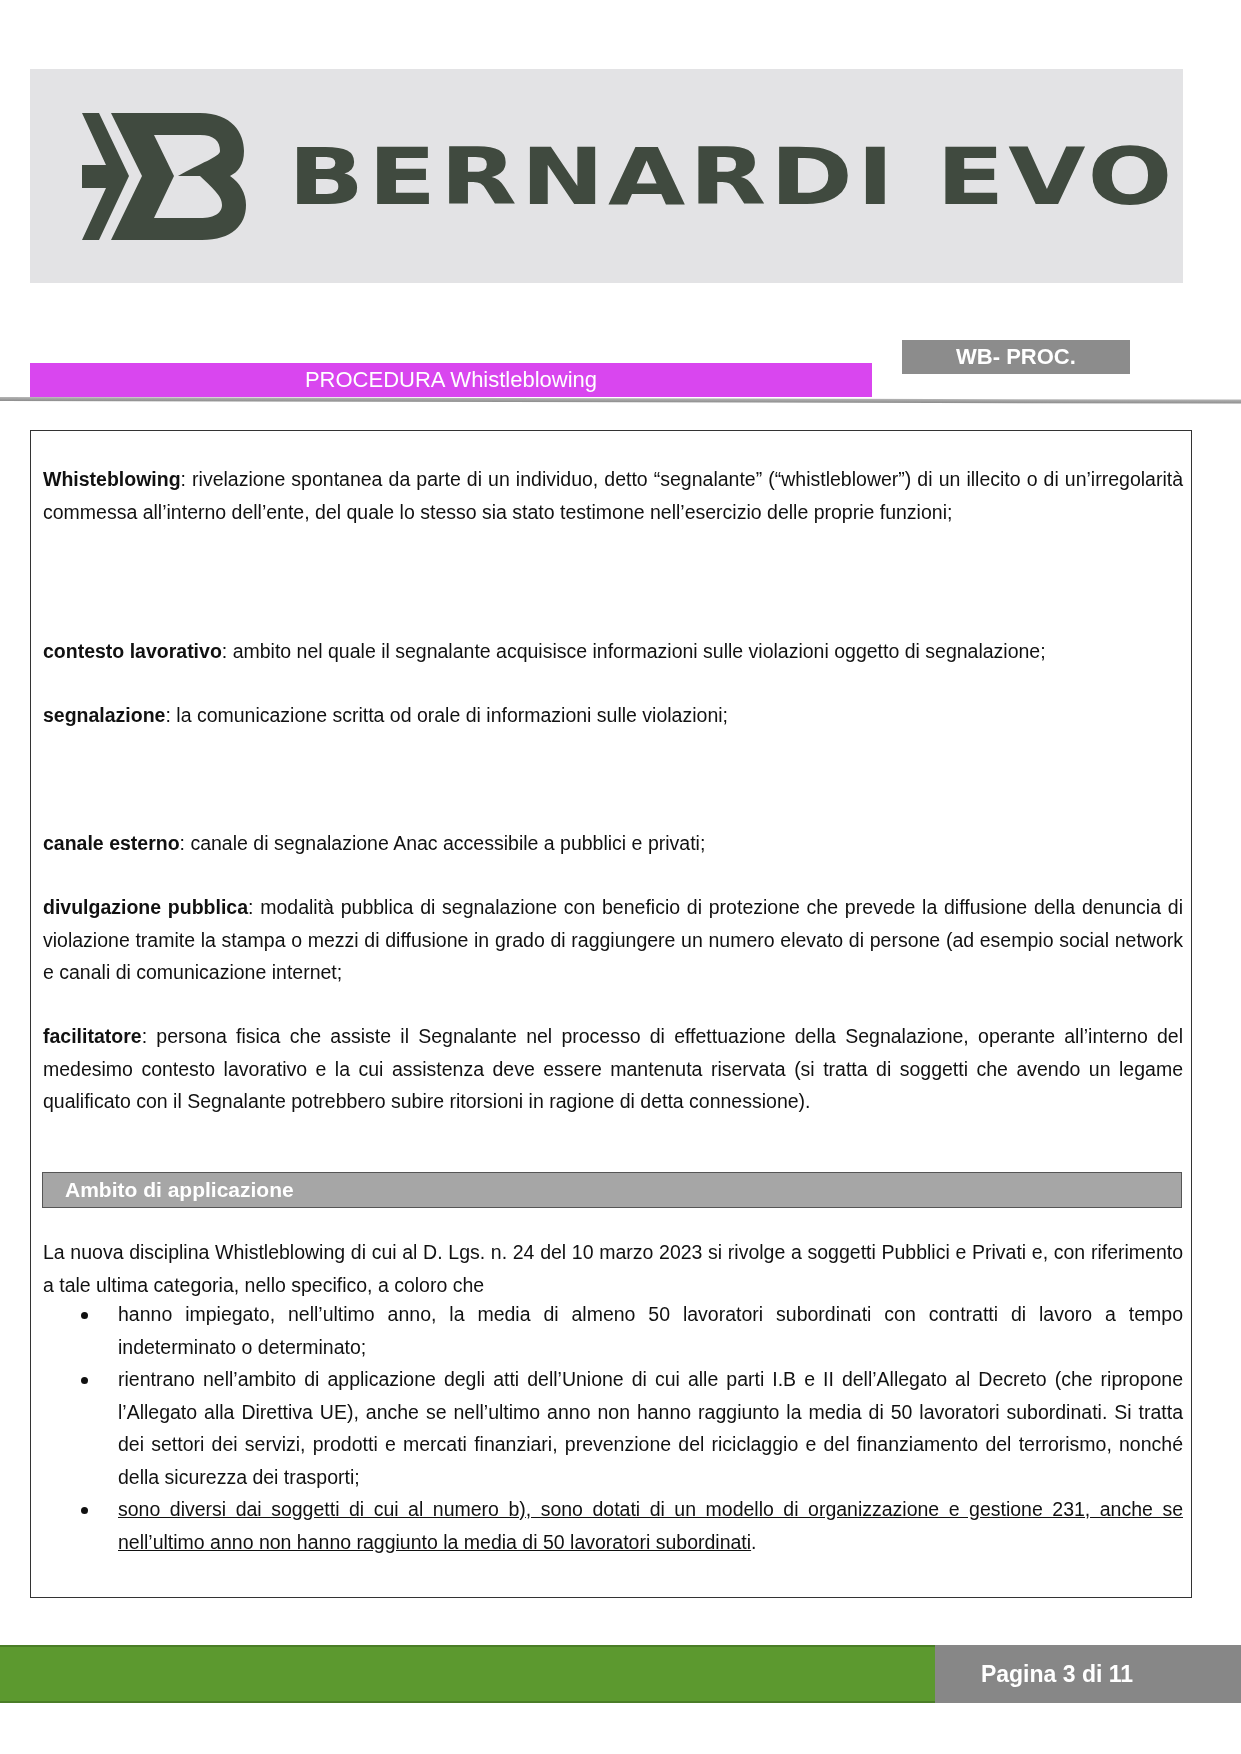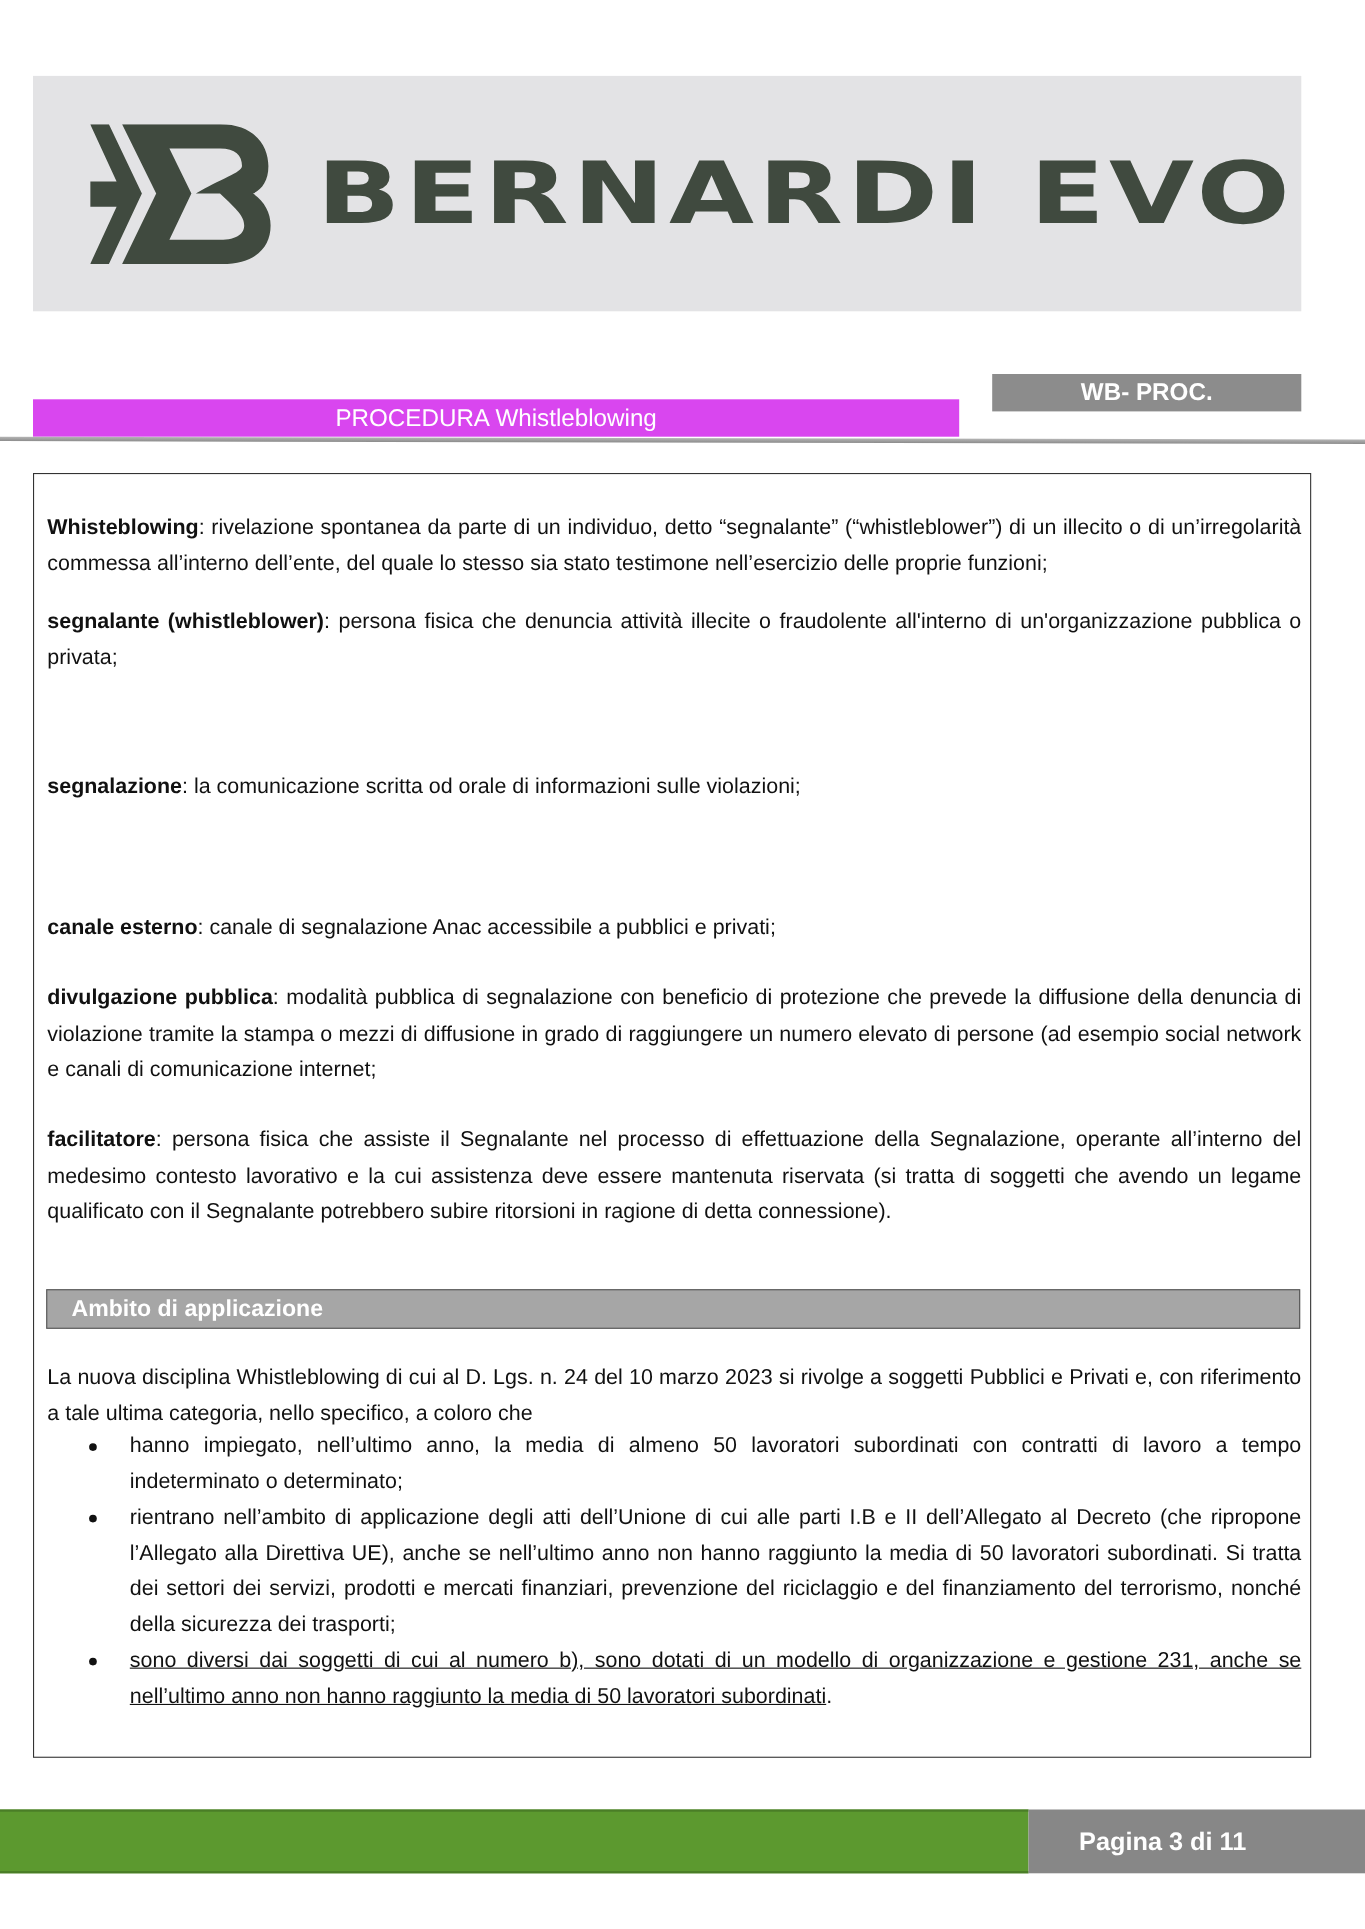--- a/index.html
+++ b/index.html
@@ -10,21 +10,21 @@
                background: #e3e3e5; }
   .logo-mark { position: absolute; left: 52px; top: 44px; width: 176px; height: 127px; }
   .logo-text { position: absolute; left: 258px; top: 58px; font-family: "DejaVu Sans", sans-serif;
                font-weight: bold; font-size: 78px; letter-spacing: 3px; color: #404a3f;
                transform: scaleX(1.28); transform-origin: left center; line-height: 100px;
                white-space: nowrap; }
 
   .title-bar { position: absolute; left: 30px; top: 340px; width: 842px; height: 34px;
                background: #d946ef; color: #fff; font-weight: normal; font-size: 22px;
                text-align: center; line-height: 34px; margin-top: 23px; }
-  .code-bar { position: absolute; left: 902px; top: 340px; width: 281px; height: 34px;
+  .code-bar { position: absolute; left: 902px; top: 340px; width: 228px; height: 34px;
               background: #8c8c8c; color: #fff; font-weight: bold; font-size: 22px;
               text-align: center; line-height: 34px; }
   .rule { position: absolute; left: 0; top: 397px; width: 1241px; height: 4px;
           background: linear-gradient(#b5b5b5, #8c8c8c); transform: rotate(0.12deg);
           transform-origin: left center; }
 
   .content-box { position: absolute; left: 30px; top: 430px; width: 1162px; height: 1168px;
                  border: 1.5px solid #333; box-sizing: border-box; }
 
   .para { position: absolute; left: 12px; width: 1140px; font-size: 19.5px; line-height: 32.5px;
@@ -63,22 +63,22 @@
 
 <div class="title-bar">PROCEDURA Whistleblowing</div>
 <div class="code-bar">WB- PROC.</div>
 <div class="rule"></div>
 
 <div class="content-box">
 
   <p class="para" style="top:32px">
     <b>Whisteblowing</b><span>: rivelazione spontanea da parte di un individuo, detto “segnalante” (“whistleblower”) di un illecito o di un’irregolarità commessa all’interno dell’ente, del quale lo stesso sia stato testimone nell’esercizio delle proprie funzioni;</span>
   </p>
-  <p class="para" style="top:118px">
-    <b>segnalante (whistleblower)</b><span>: persona fisica che denuncia attività illecite o fraudolente all'interno di un'organizzazione pubblica o privata;</span>
+  <p class="para" style="top:204px">
+    <b>contesto lavorativo</b><span>: ambito nel quale il segnalante acquisisce informazioni sulle violazioni oggetto di segnalazione;</span>
   </p>
   <p class="para" style="top:268px">
     <b>segnalazione</b><span>: la comunicazione scritta od orale di informazioni sulle violazioni;</span>
   </p>
   <p class="para" style="top:396px">
     <b>canale esterno</b><span>: canale di segnalazione Anac accessibile a pubblici e privati;</span>
   </p>
   <p class="para" style="top:460px">
     <b>divulgazione pubblica</b><span>: modalità pubblica di segnalazione con beneficio di protezione che prevede la diffusione della denuncia di violazione tramite la stampa o mezzi di diffusione in grado di raggiungere un numero elevato di persone (ad esempio social network e canali di comunicazione internet;</span>
   </p>

